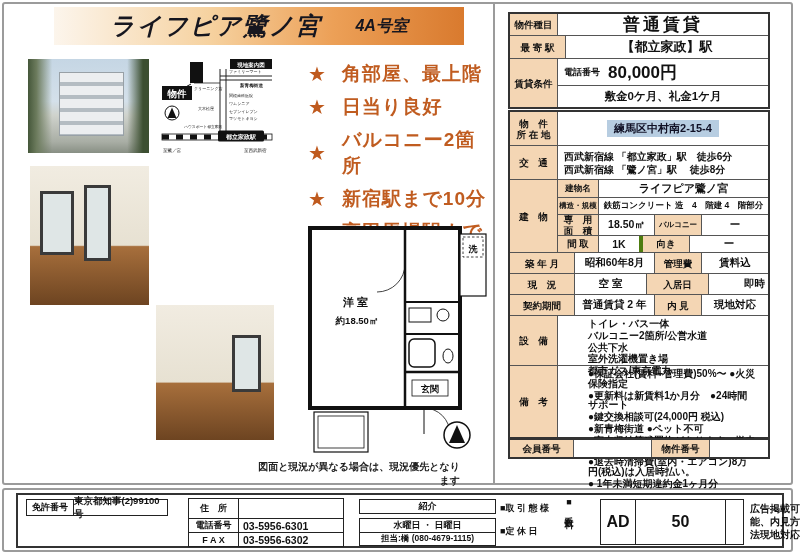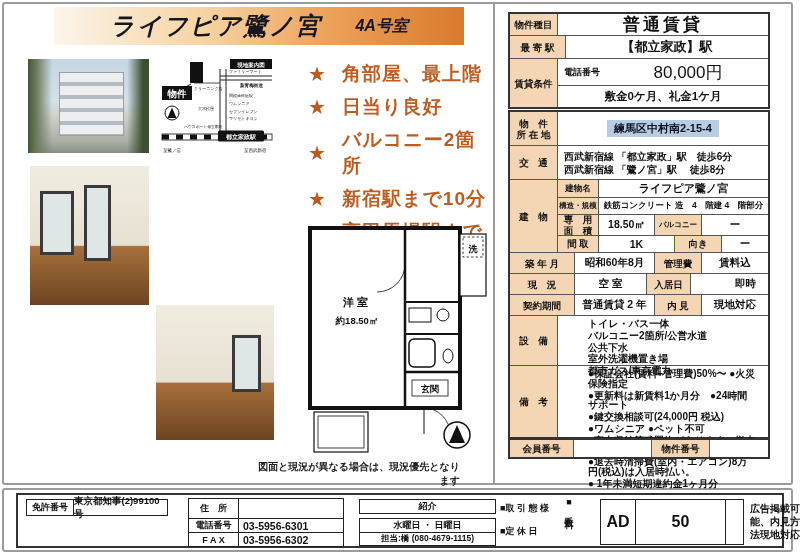--- a/index.html
+++ b/index.html
@@ -168,21 +168,21 @@
     </div>
     <div class="trow" style="height:22px;">
       <div class="c lbl" style="width:56px;">最 寄 駅</div>
       <div class="c val" style="flex:1;font-size:13px;">【都立家政】駅</div>
     </div>
     <div class="trow" style="height:48px;">
       <div class="c lbl" style="width:48px;">賃貸条件</div>
       <div style="flex:1;display:flex;flex-direction:column;">
         <div style="height:26px;display:flex;align-items:center;">
           <span style="font-size:9px;font-weight:bold;padding-left:6px;">電話番号</span>
-          <span style="flex:1;text-align:center;font-size:17px;font-weight:normal;margin-left:8px;">80,000円</span>
+          <span style="flex:1;font-size:17px;font-weight:bold;margin-left:8px;">80,000円</span>
         </div>
         <div class="c val" style="height:22px;border-top:1px solid #555;font-size:11.5px;">敷金0ケ月、礼金1ケ月</div>
       </div>
     </div>
   </div>
 
   <div class="abs ptable" style="left:508px;top:110px;width:262px;">
     <div class="trow" style="height:33px;">
       <div class="c lbl" style="width:48px;">
         <span>物　件</span>
@@ -214,36 +214,36 @@
           <div class="c lbl" style="width:41px;">
             <span>専　用</span>
             <span>面　積</span>
           </div>
           <div class="c val" style="width:56px;border-right:1px solid #555;">18.50㎡</div>
           <div class="c lbl" style="width:47px;font-size:7.5px;">バルコニー</div>
           <div class="c val" style="flex:1;">ー</div>
         </div>
         <div style="height:17px;display:flex;border-top:1px solid #555;">
           <div class="c lbl" style="width:41px;">間 取</div>
-          <div class="c val" style="width:76px;border-right:1px solid #4d7c0f;">1K</div>
+          <div class="c val" style="width:44px;border-right:4px solid #4d7c0f;">1K</div>
           <div class="c lbl" style="width:47px;">向き</div>
           <div class="c val" style="flex:1;">ー</div>
         </div>
       </div>
     </div>
     <div class="trow" style="height:20px;">
       <div class="c lbl" style="width:65px;">築 年 月</div>
       <div class="c val" style="width:80px;border-right:1px solid #555;">昭和60年8月</div>
       <div class="c lbl" style="width:47px;">管理費</div>
       <div class="c val" style="flex:1;">賃料込</div>
     </div>
     <div class="trow" style="height:20px;">
       <div class="c lbl" style="width:65px;">現　況</div>
       <div class="c val" style="width:72px;border-right:1px solid #555;">空 室</div>
-      <div class="c lbl" style="width:44px;">入居日</div>
+      <div class="c lbl" style="width:62px;">入居日</div>
       <div class="c val" style="flex:1;margin-left:32px;">即時</div>
     </div>
     <div class="trow" style="height:20px;">
       <div class="c lbl" style="width:65px;">契約期間</div>
       <div class="c val" style="width:80px;border-right:1px solid #555;">普通賃貸 2 年</div>
       <div class="c lbl" style="width:47px;">内 見</div>
       <div class="c val" style="flex:1;">現地対応</div>
     </div>
     <div class="trow" style="height:49px;">
       <div class="c lbl" style="width:48px;">設　備</div>
@@ -254,21 +254,21 @@
         <span class="small-lines">室外洗濯機置き場</span>
         <span class="small-lines">都市ガス/東京電力</span>
       </div>
     </div>
     <div class="trow" style="height:71px;">
       <div class="c lbl" style="width:48px;">備　考</div>
       <div style="flex:1;padding-top:1px;">
         <span class="small-lines">●保証会社(賃料+管理費)50%〜 ●火災保険指定</span>
         <span class="small-lines">●更新料は新賃料1か月分　●24時間サポート</span>
         <span class="small-lines">●鍵交換相談可(24,000円 税込)</span>
-        <span class="small-lines">●ワムシニア ●ペット不可</span>
+        <span class="small-lines">●新青梅街道 ●ペット不可</span>
         <span class="small-lines">●室内収納等残置物があります。撤去可能</span>
         <span class="small-lines">●退去時清掃費(室内・エアコン)8万円(税込)は入居時払い。</span>
         <span class="small-lines">● 1年未満短期違約金1ヶ月分</span>
       </div>
     </div>
   </div>
 
   <div class="abs ptable" style="left:508px;top:438px;width:262px;">
     <div class="trow" style="height:17px;">
       <div class="c lbl" style="width:64px;">会員番号</div>

